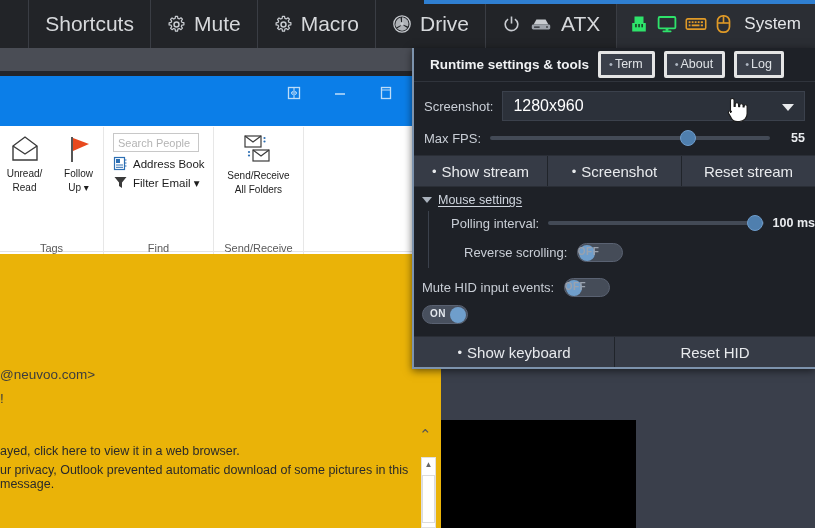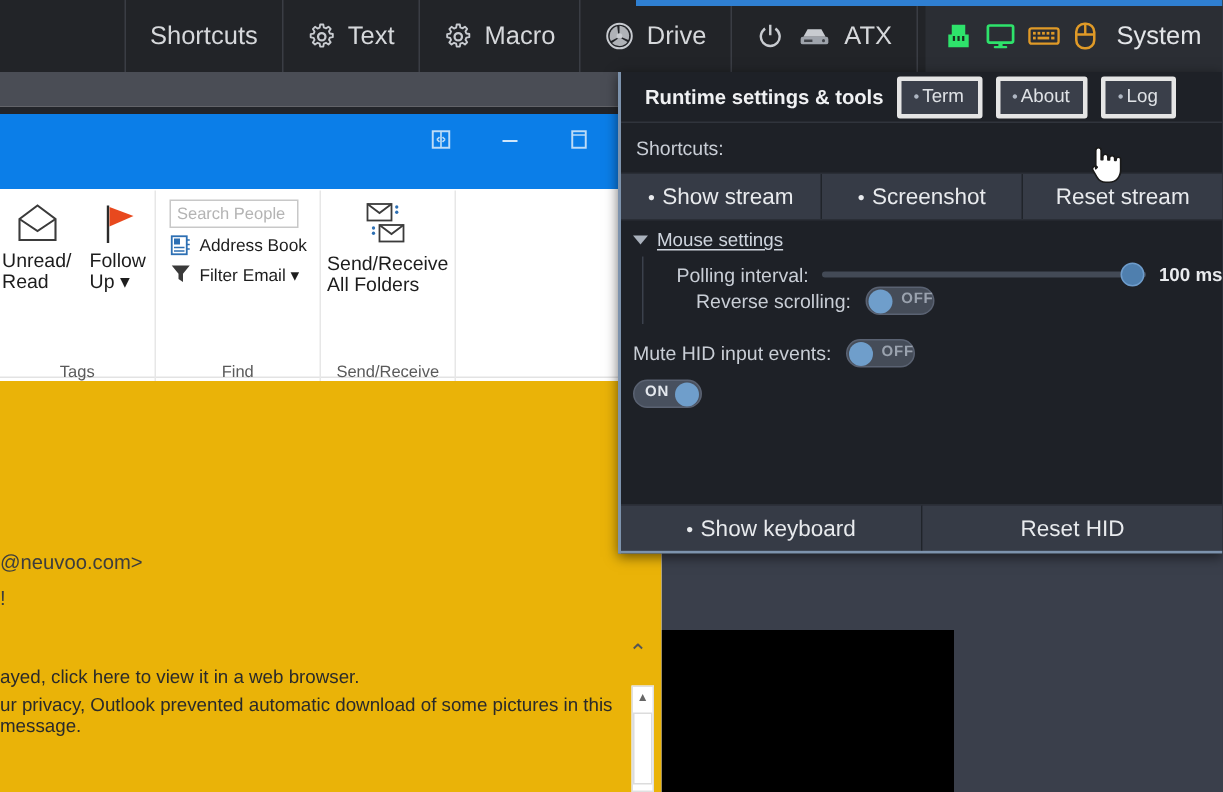--- a/index.html
+++ b/index.html
@@ -15,21 +15,21 @@
   .topbar {
     position: absolute; left: 0; top: 0; width: 815px; height: 48px;
     background: #222428;
     display: flex; align-items: stretch;
     z-index: 40;
   }
   .tb-spacer { width: 84px; border-right: 1px solid #3a3d44; }
   .tb-item {
     display: flex; align-items: center; justify-content: center;
     gap: 8px; padding: 0 16px;
-    color: #d6d8db; font-size: 17px;
+    color: #d6d8db; font-size: 21px;
     border-right: 1px solid #3a3d44;
     cursor: pointer; white-space: nowrap;
   }
   .tb-sys {
     display: flex; align-items: center; gap: 8px;
     padding: 0 14px 0 12px;
     background: #2b2e34;
     color: #e3e5e8; font-size: 17px;
     margin-left: auto;
     cursor: pointer;
@@ -83,21 +83,21 @@
     border-right: 1px solid #e7e7e7;
     display: flex; flex-direction: column; align-items: center;
     position: relative;
   }
   .rib-row { display: flex; align-items: flex-start; gap: 4px; }
   .rib-btn {
     display: flex; flex-direction: column; align-items: center;
     width: 50px; cursor: pointer;
   }
   .rib-lbl {
-    font-size: 13px; color: #1d1d1d; text-align: left;
+    font-size: 10px; color: #1d1d1d; text-align: center;
     line-height: 14px; font-family: "Liberation Sans", sans-serif;
     margin-top: 2px;
   }
   .rib-gname {
     position: absolute; bottom: 2px; left: 0; width: 100%;
     text-align: center; font-size: 11px; color: #5a5a5a;
   }
   .ol-search {
     width: 86px; height: 19px; border: 1px solid #c8c8c8;
     color: #b4b4b4; font-size: 11px; padding: 2px 4px;
@@ -195,21 +195,21 @@
   .tg .knob {
     position: absolute; top: 1px; width: 16px; height: 16px; border-radius: 50%;
     background: #6f9ecb;
   }
   .tg .txt {
     position: absolute; top: 2px; font-size: 10px; font-weight: bold;
     color: #c3c9d3; letter-spacing: .5px;
   }
   .tg.off { background: #454c58; }
   .tg.off .knob { left: 1px; }
-  .tg.off .txt { right: 0; color: #9aa2ae; }
+  .tg.off .txt { right: 23px; color: #9aa2ae; }
   .tg.on { background: #48505e; }
   .tg.on .knob { right: 1px; }
   .tg.on .txt { left: 7px; color: #e4e8ee; }
 
   .rowsm { display: flex; align-items: center; margin: 0 0 8px 0; padding-left: 10px; }
   .rowsm .row-lbl { min-width: 0; }
 
   .footbtns { position: absolute; left: 0; bottom: 0; width: 100%; display: flex; border-top: 1px solid #2a2e36; }
 
   
@@ -340,21 +340,21 @@
 
     <div class="tb-item">
       <span>Shortcuts</span>
     </div>
 
     <div class="tb-item">
       <svg class="ic" width="19" height="19" viewBox="0 0 20 20">
         <path d="M10 6.6a3.4 3.4 0 1 0 0 6.8 3.4 3.4 0 0 0 0-6.8zm0 1.6a1.8 1.8 0 1 1 0 3.6 1.8 1.8 0 0 1 0-3.6z" fill="#c8cbd0"></path>
         <path d="M8.9 1.4h2.2l.35 2.1 1.5.62 1.75-1.2 1.56 1.56-1.2 1.75.62 1.5 2.1.35v2.2l-2.1.35-.62 1.5 1.2 1.75-1.56 1.56-1.75-1.2-1.5.62-.35 2.1H8.9l-.35-2.1-1.5-.62-1.75 1.2L3.74 14l1.2-1.75-.62-1.5-2.1-.35V8.2l2.1-.35.62-1.5L3.74 4.6 5.3 3.04l1.75 1.2 1.5-.62z" fill="none" stroke="#c8cbd0" stroke-width="1.3" stroke-linejoin="round"></path>
       </svg>
-      <span>Text</span>
+      <span>Mute</span>
     </div>
 
     <div class="tb-item">
       <svg class="ic" width="19" height="19" viewBox="0 0 20 20">
         <path d="M10 6.6a3.4 3.4 0 1 0 0 6.8 3.4 3.4 0 0 0 0-6.8zm0 1.6a1.8 1.8 0 1 1 0 3.6 1.8 1.8 0 0 1 0-3.6z" fill="#c8cbd0"></path>
         <path d="M8.9 1.4h2.2l.35 2.1 1.5.62 1.75-1.2 1.56 1.56-1.2 1.75.62 1.5 2.1.35v2.2l-2.1.35-.62 1.5 1.2 1.75-1.56 1.56-1.75-1.2-1.5.62-.35 2.1H8.9l-.35-2.1-1.5-.62-1.75 1.2L3.74 14l1.2-1.75-.62-1.5-2.1-.35V8.2l2.1-.35.62-1.5L3.74 4.6 5.3 3.04l1.75 1.2 1.5-.62z" fill="none" stroke="#c8cbd0" stroke-width="1.3" stroke-linejoin="round"></path>
       </svg>
       <span>Macro</span>
     </div>
 
@@ -426,23 +426,35 @@
       <span class="p-minibtn">
         <span class="dot">•</span><span>About</span>
       </span>
       <span class="p-minibtn">
         <span class="dot">•</span><span>Log</span>
       </span>
     </div>
 
     <div class="p-body">
       <div class="row">
-        <span class="row-lbl">Shortcuts:</span>
-      </div>
-
+        <span class="row-lbl">Screenshot:</span>
+        <div class="select">
+          <span>1280x960</span>
+          <span class="caret"></span>
+        </div>
+      </div>
+
+      <div class="row">
+        <span class="row-lbl">Max FPS:</span>
+        <div class="slider-wrap">
+          <div class="strack"></div>
+          <div class="sknob" id="fpsKnob" style="left: 190.08px;"></div>
+        </div>
+        <span class="sval" style="min-width:26px;text-align:right">55</span>
+      </div>
     </div>
 
     <div class="btnband">
       <div class="bigbtn">
         <span class="dot">•</span>
           <span>Show stream</span>
       </div>
       <div class="bigbtn">
         <span class="dot">•</span>
           <span>Screenshot</span>
@@ -451,21 +463,21 @@
         <span>Reset stream</span>
       </div>
     </div>
 
     <div class="sect-head">
       <span class="tri"></span>
       <u>Mouse settings</u>
     </div>
 
     <div class="sect-body">
-      <div class="rowsm" style="padding-left:22px;margin-bottom:0">
+      <div class="rowsm" style="padding-left:22px;margin-bottom:12px">
         <span class="row-lbl">Polling interval:</span>
         <div class="slider-wrap">
           <div class="strack"></div>
           <div class="sknob" id="pollKnob" style="left: 199px;"></div>
         </div>
         <span class="sval">100 ms</span>
       </div>
 
       <div class="rowsm" style="padding-left:35px;margin-bottom:4px">
         <span class="row-lbl" style="margin-right:10px">Reverse scrolling:</span>

